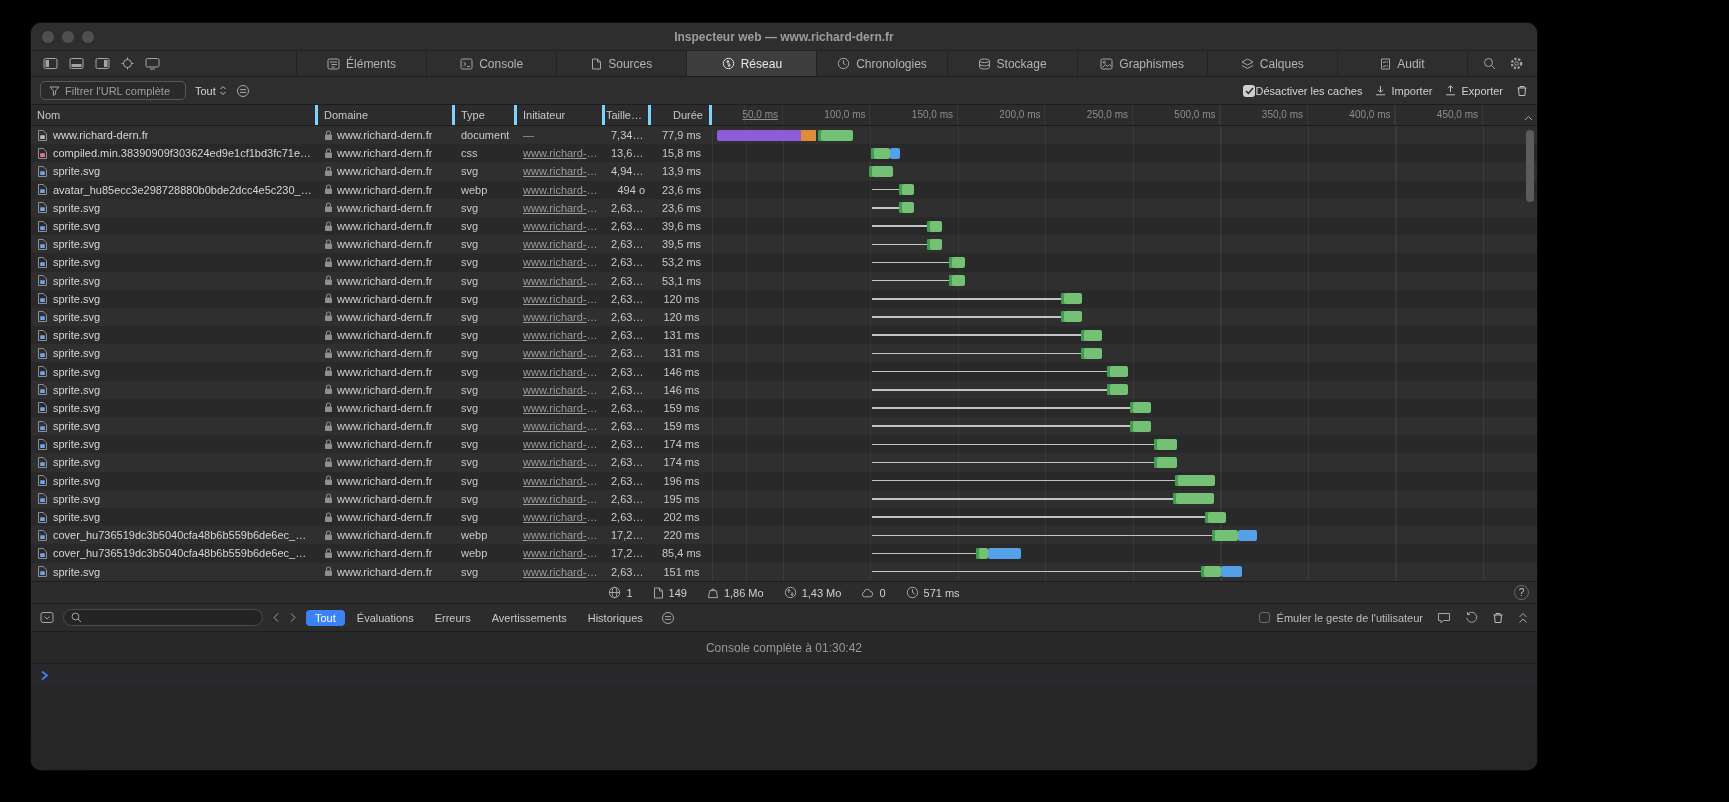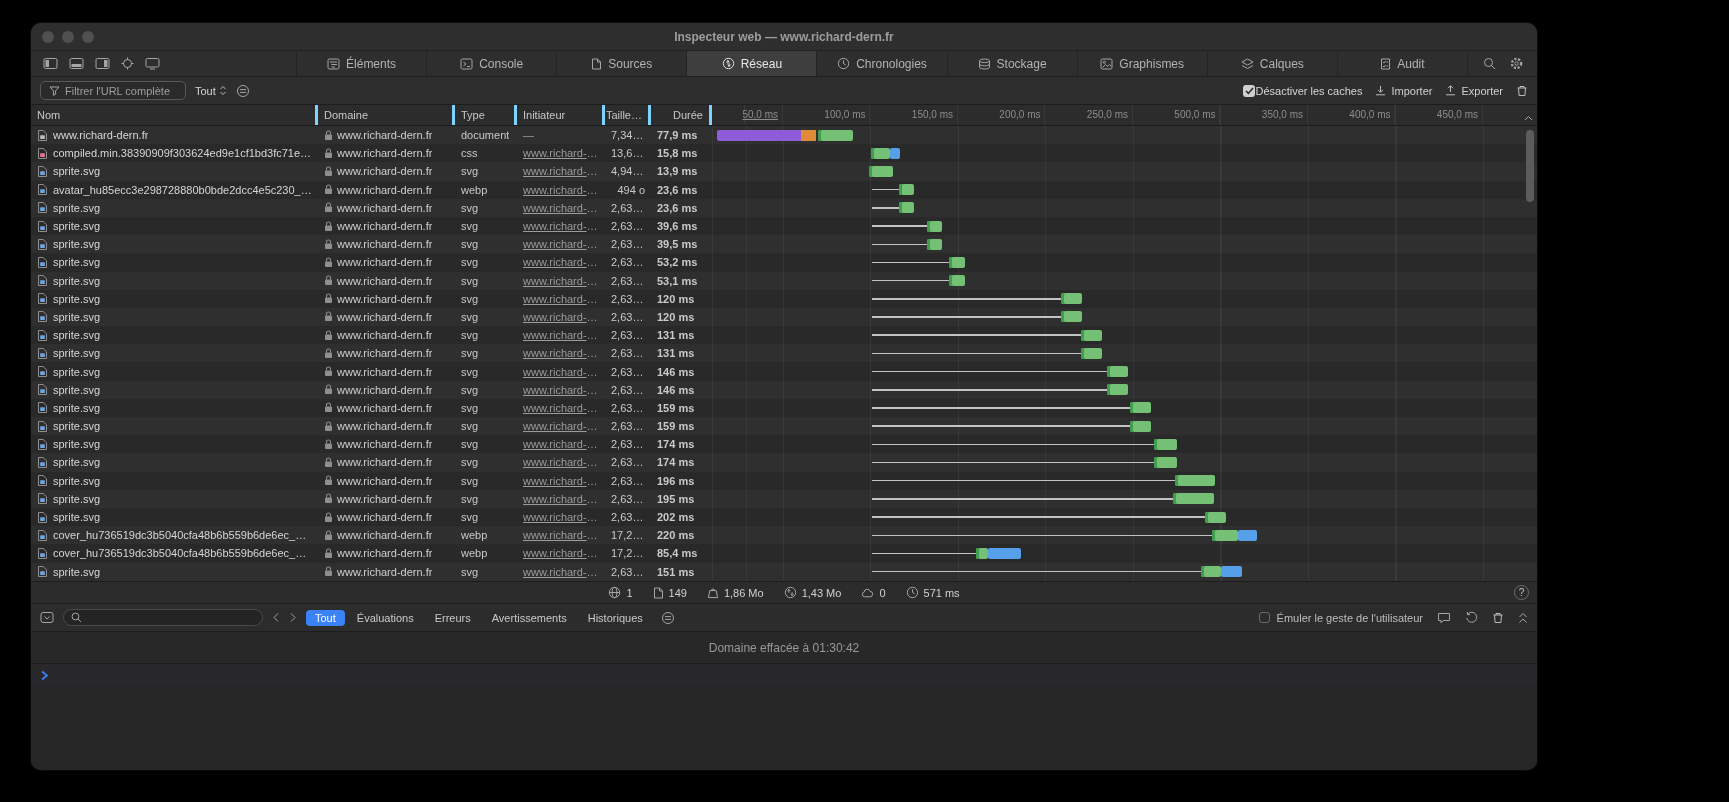--- a/index.html
+++ b/index.html
@@ -63,21 +63,21 @@
   .nrow:nth-child(odd){ background:#2f2f2f; }
   .nrow:nth-child(even){ background:#292929; }
   .c{ height:100%; display:flex; align-items:center; padding:0 6px; overflow:hidden; white-space:nowrap; }
   .txt{ overflow:hidden; text-overflow:ellipsis; white-space:nowrap; }
   .c-name{ width:287px; gap:5px; }
   .c-dom{ width:137px; gap:4px; color:#cfcfcf; }
   .c-type{ width:62px; color:#c9c9c9; }
   .c-init{ width:88px; color:#9b9b9b; }
   .c-init .link{ text-decoration:underline; }
   .c-size{ width:46px; justify-content:flex-end; color:#c9c9c9; }
-  .c-dur{ width:61px; justify-content:flex-start; color:#c9c9c9;font-weight:bold; }
+  .c-dur{ width:61px; justify-content:center; color:#c9c9c9; }
   .c-wf{ width:825px; position:relative; padding:0; border-left:1px solid rgba(255,255,255,0.05);
     background-image:repeating-linear-gradient(90deg, rgba(255,255,255,0.05) 0 1px, transparent 1px 87.5px);
     background-position:70px 0; }
   .wf-line{ position:absolute; top:8.4px; height:1.5px; background:#c3c3c3; }
   .seg{ position:absolute; top:3.6px; height:11px; border-radius:2px; }
   .seg-green{ background:#74c074; box-shadow:inset 3px 0 0 #3f9e4d; }
   .seg-blue{ background:#55a0e8; }
   .seg-purple{ background:#8f5cd9; border-radius:2px 0 0 2px; }
   .seg-orange{ background:#e08b3a; border-radius:0; }
 
@@ -1275,21 +1275,21 @@
         </span>
       <span class="icn">
           <svg width="10" height="12" class="stroke">
             <path d="M1.5 5L5 1.5 8.5 5"></path>
             <path d="M1.5 10.5L5 7l3.5 3.5"></path>
           </svg>
         </span>
     </div>
   </div>
 
-  <div class="console-msg">Domaine effacée à 01:30:42</div>
+  <div class="console-msg">Console complète à 01:30:42</div>
 
   <div class="prompt">
     <svg width="9" height="11">
         <path d="M2 1.5l5 4-5 4" fill="none" stroke="#3b82f7" stroke-width="1.8"></path>
       </svg>
   </div>
 
   <div class="console-rest"></div>
 </div>
 

